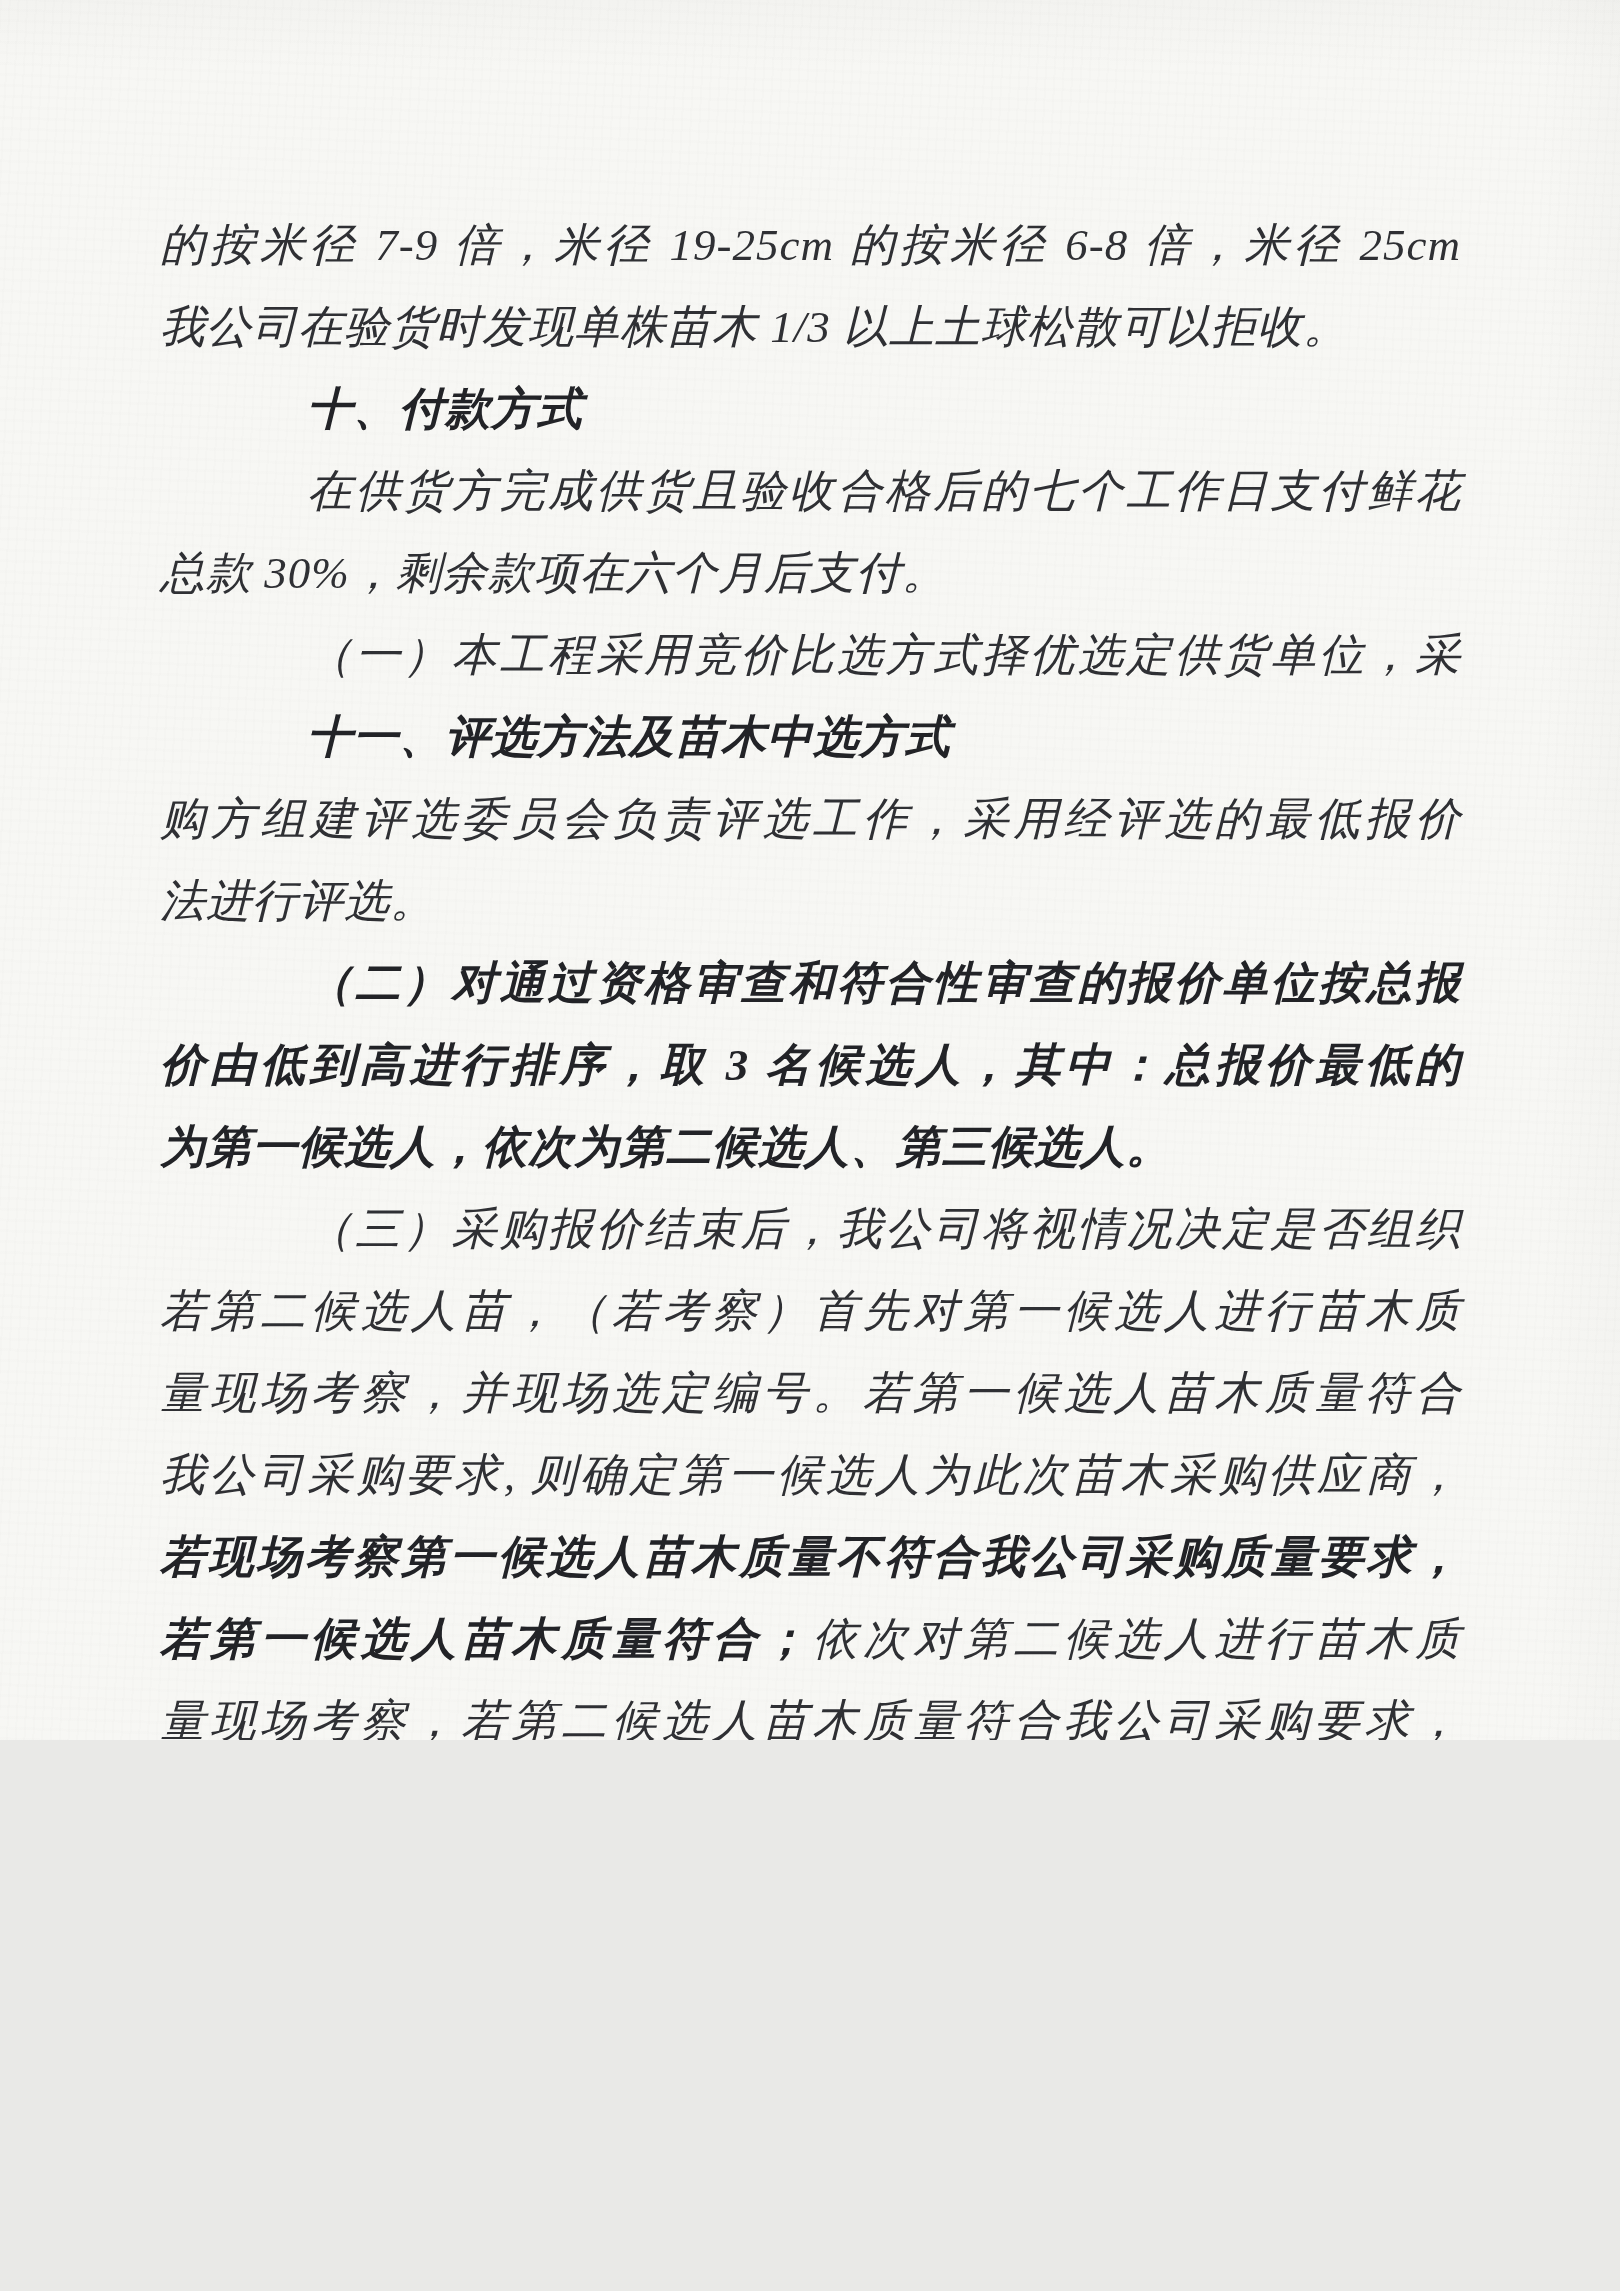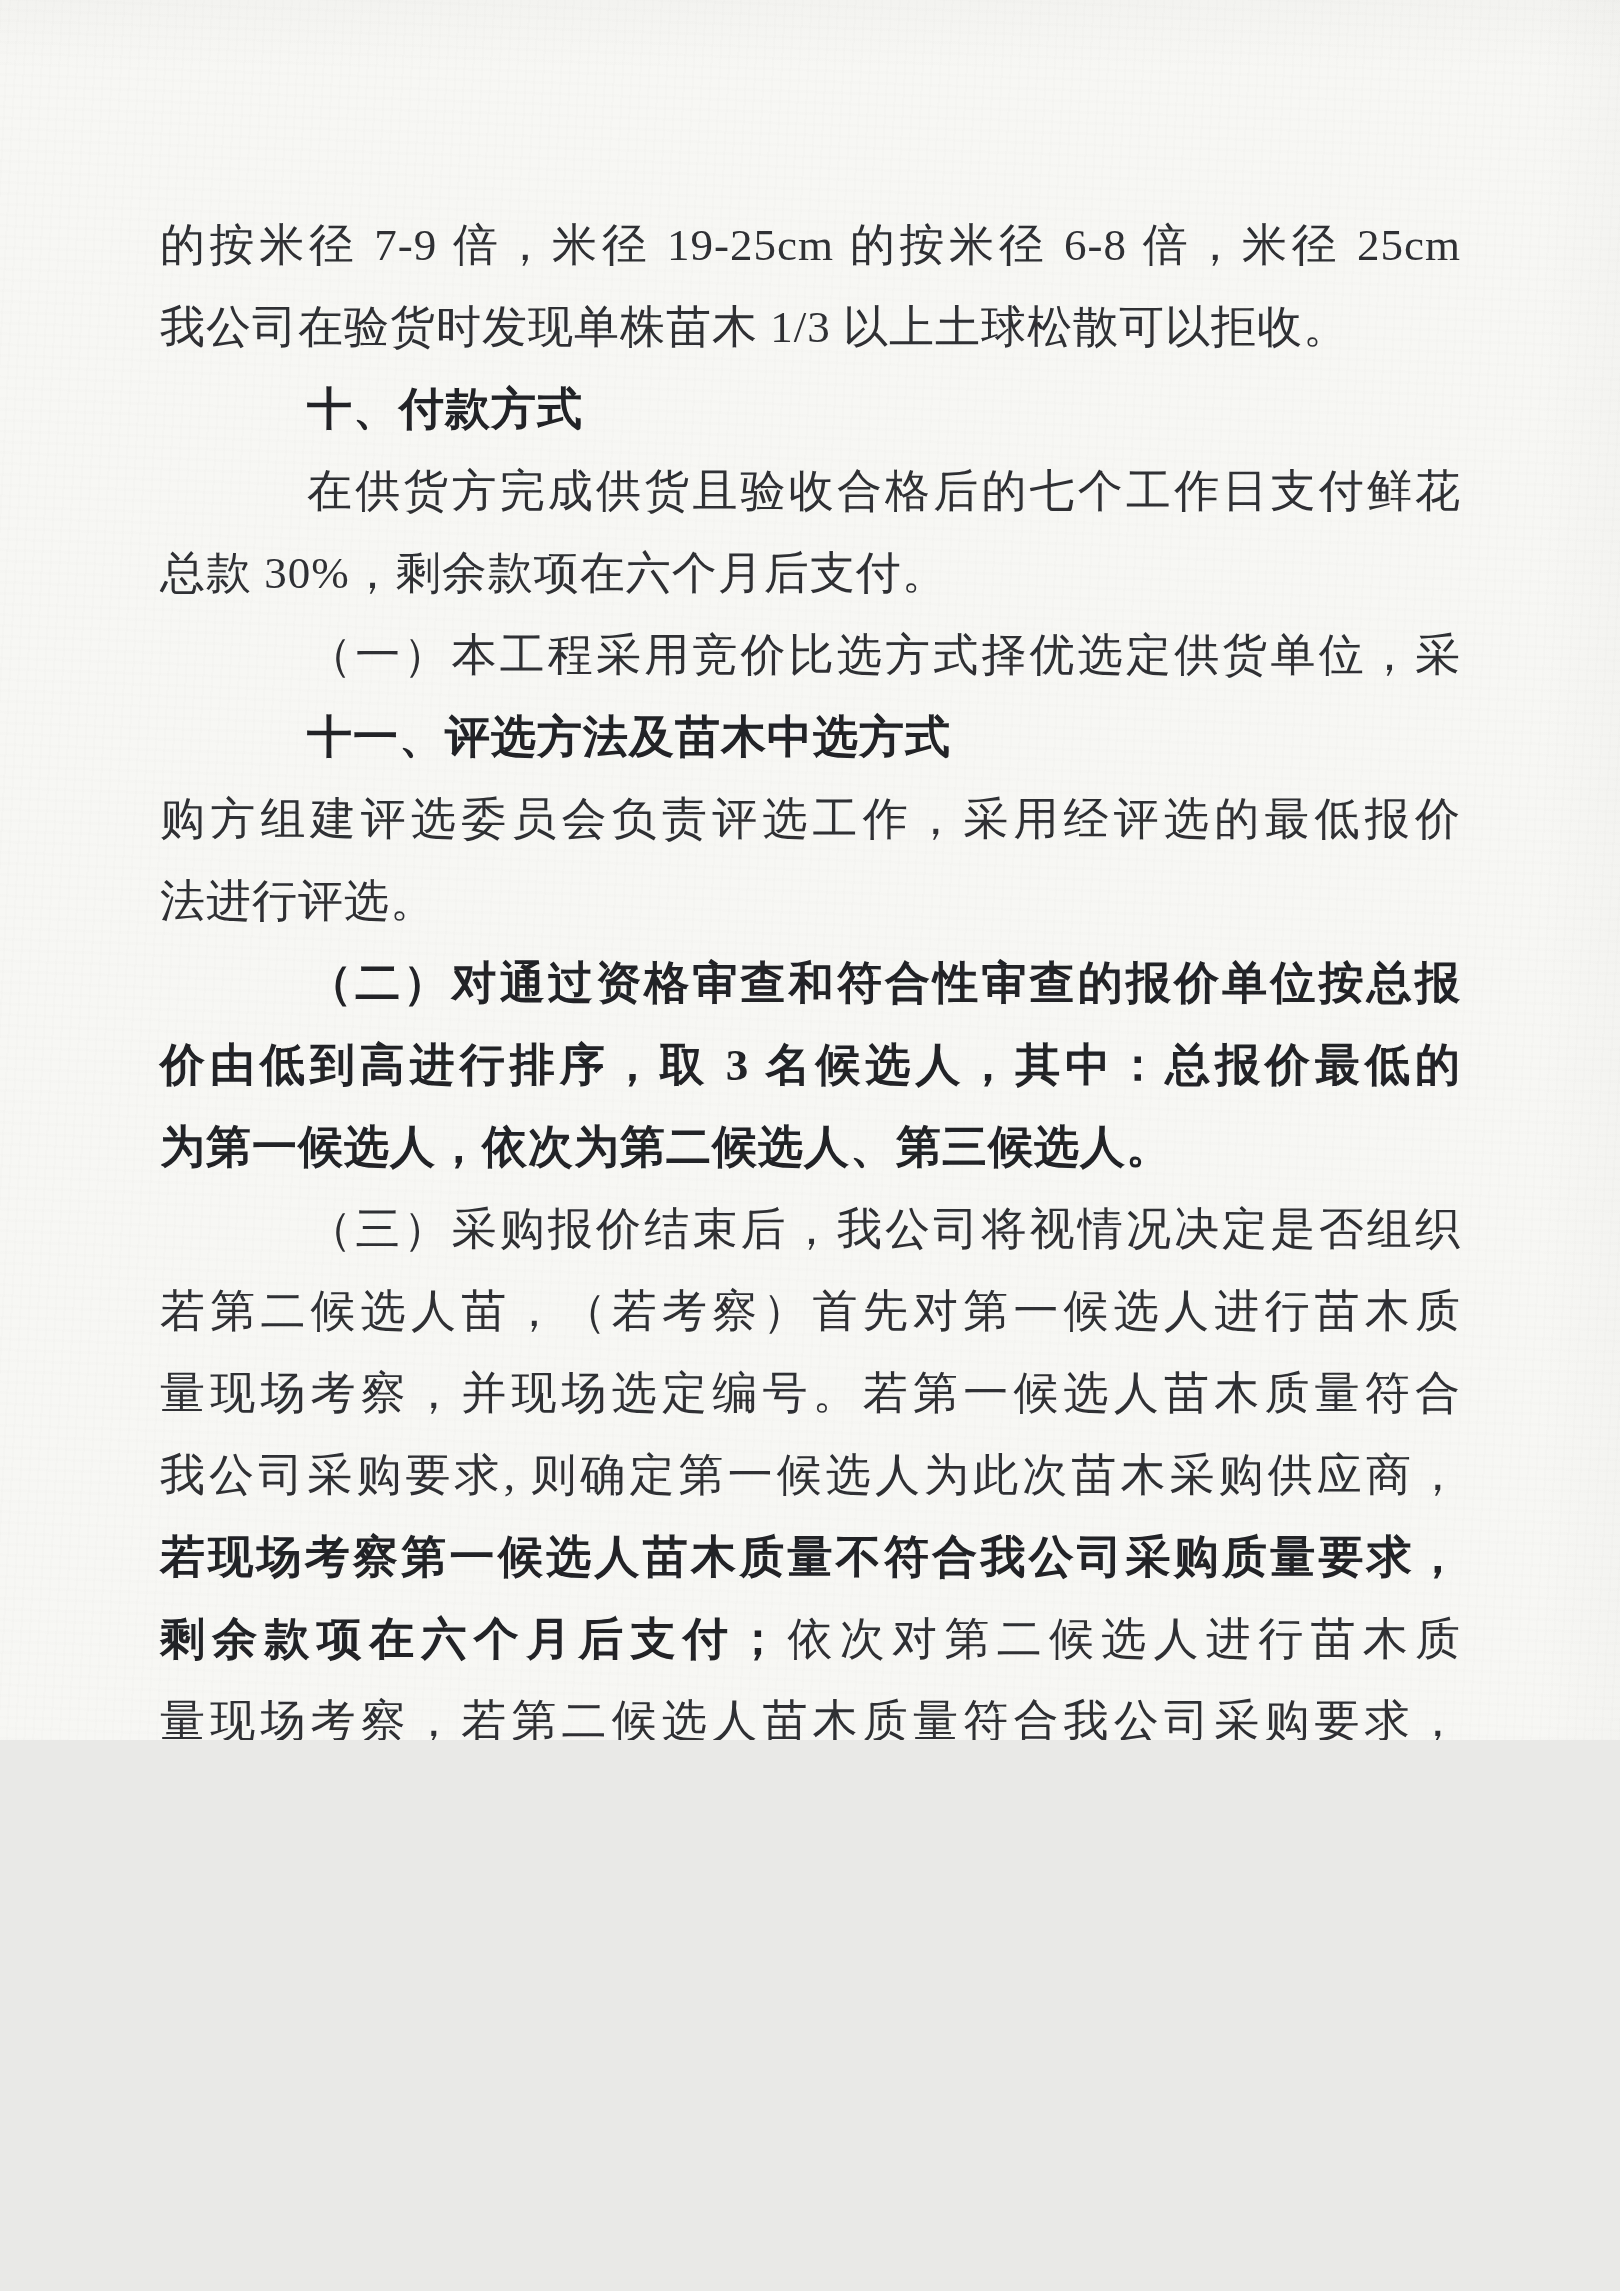--- a/index.html
+++ b/index.html
@@ -8,20 +8,21 @@
     width:1620px;height:1740px;
     margin:0 auto;
     background:
       linear-gradient(180deg, rgba(130,130,128,0.035), rgba(130,130,128,0) 4%),
       linear-gradient(270deg, rgba(130,130,128,0.03), rgba(130,130,128,0) 5%),
       repeating-linear-gradient(93deg, rgba(150,148,145,0.018) 0 2px, rgba(0,0,0,0) 2px 8.8px),
       repeating-linear-gradient(2deg, rgba(150,148,145,0.014) 0 2.9px, rgba(0,0,0,0) 2.9px 10.8px),
       #f7f7f4;
     overflow:hidden;
     font-family:"Liberation Serif","DejaVu Serif",serif;
+    font-style:italic;
   }
   .doc-body{
     position:absolute;
     left:160px;top:204px;width:1301px;
   }
   .line{
     height:82px;
     line-height:82px;
     font-size:45px;
     letter-spacing:1px;
@@ -80,19 +81,19 @@
       <div class="line body just"><span class="seg">购方组建评选委员会负责评选工作，采用经评选的最低报价</span></div>
       <div class="line body end"><span class="seg">法进行评选。</span></div>
       <div class="line body just ind"><span class="seg b">（二）对通过资格审查和符合性审查的报价单位按总报</span></div>
       <div class="line body just"><span class="seg b">价由低到高进行排序，取 3 名候选人，其中：总报价最低的</span></div>
       <div class="line body end"><span class="seg b">为第一候选人，依次为第二候选人、第三候选人。</span></div>
       <div class="line body just ind"><span class="seg">（三）采购报价结束后，我公司将视情况决定是否组织</span></div>
       <div class="line body just"><span class="seg">若第二候选人苗，（若考察）首先对第一候选人进行苗木质</span></div>
       <div class="line body just"><span class="seg">量现场考察，并现场选定编号。若第一候选人苗木质量符合</span></div>
       <div class="line body just"><span class="seg">我公司采购要求, 则确定第一候选人为此次苗木采购供应商，</span></div>
       <div class="line body just"><span class="seg b">若现场考察第一候选人苗木质量不符合我公司采购质量要求，</span></div>
-      <div class="line body just"><span class="seg b">剩余款项在六个月后支付；</span><span class="seg">依次对第二候选人进行苗木质</span></div>
+      <div class="line body just"><span class="seg b">若第一候选人苗木质量符合；</span><span class="seg">依次对第二候选人进行苗木质</span></div>
       <div class="line body just"><span class="seg">量现场考察，若第二候选人苗木质量符合我公司采购要求，</span></div>
     </div>
   <div class="ghost">米径候选人为此次苗木采购供应商质量现场考察规定执行确定</div>
   <div class="page-number">6</div>
 </div>
 
 
 </body></html>

